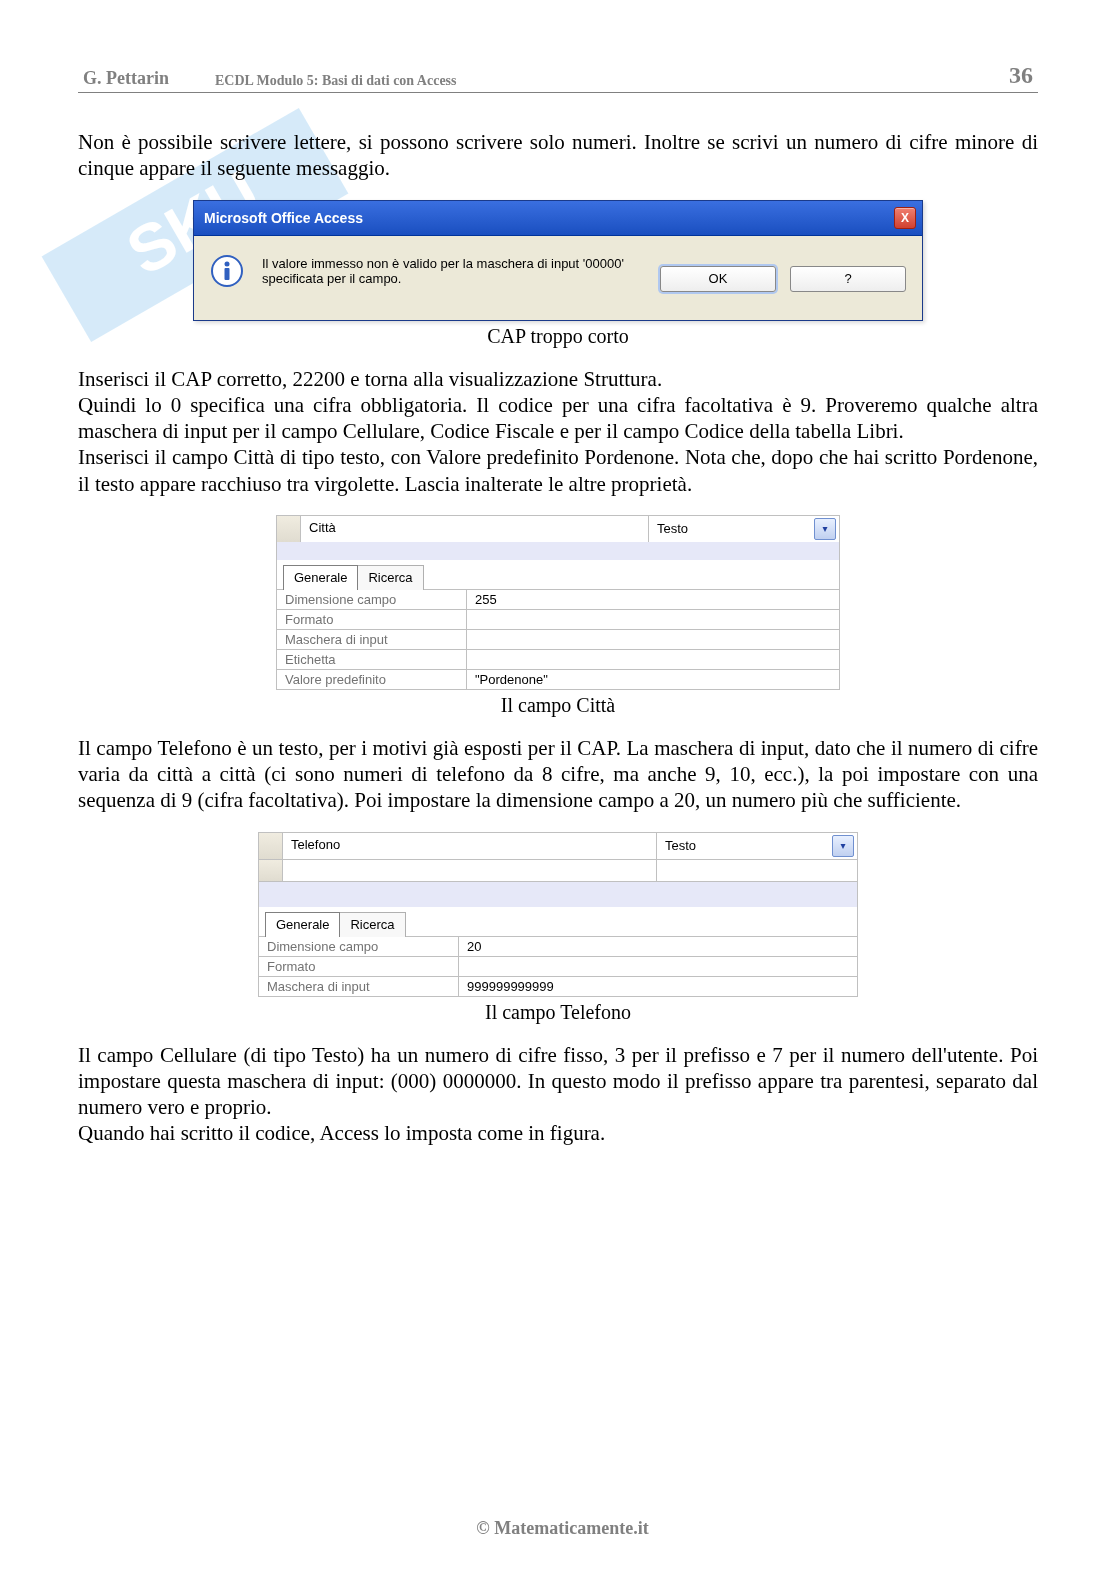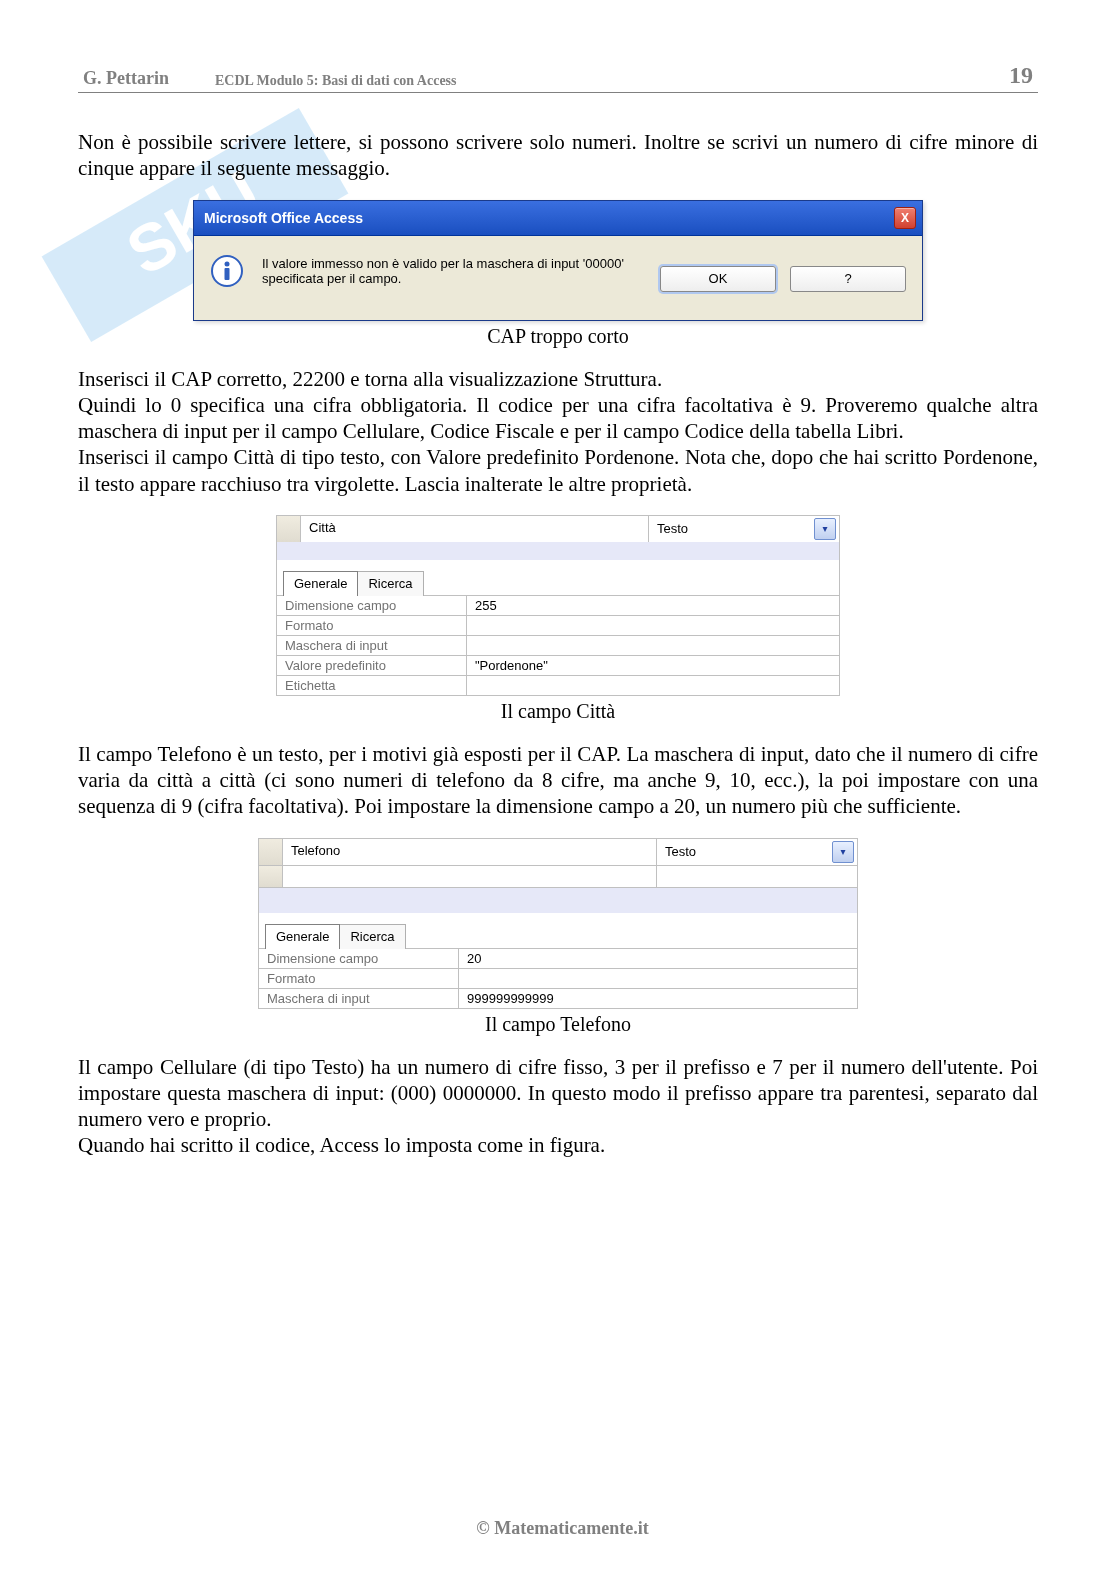--- a/index.html
+++ b/index.html
@@ -156,21 +156,21 @@
     .spacer-row {
       height: 18px;
       border: 1px solid #c0c0c0;
       border-top: none;
       background: #e6e8f8;
       border-bottom: none;
     }
     .tabs-row {
       display: flex;
       gap: 0;
-      padding-top: 10px;
+      padding-top: 4px;
       padding-left: 6px;
       background: #fff;
       border-left: 1px solid #c0c0c0;
       border-right: 1px solid #c0c0c0;
     }
     .tab {
       padding: 4px 10px 5px 10px;
       border: 1px solid #b0b0b0;
       border-bottom: none;
       margin-right: -1px;
@@ -239,21 +239,21 @@
     <rect x="5" y="35" width="90" height="30" fill="#2090e0"></rect>
     <text x="50" y="56" text-anchor="middle" fill="#fff" font-size="20" font-weight="bold" font-family="Arial">SKU</text>
   </g>
 </svg>
 
 <div class="content">
 
   <div class="header">
     <div class="header-author">G. Pettarin</div>
     <div class="header-title">ECDL Modulo 5: Basi di dati con Access</div>
-    <div class="header-page">19</div>
+    <div class="header-page">36</div>
   </div>
 
   <p class="para">Non è possibile scrivere lettere, si possono scrivere solo numeri. Inoltre se scrivi un numero di cifre minore di cinque appare il seguente messaggio.</p>
 
   <div class="dialog-wrap">
     <div class="dialog">
       <div class="dialog-titlebar">
         <span>Microsoft Office Access</span>
         <div class="close-btn">X</div>
       </div>
@@ -301,26 +301,26 @@
         </div>
         <div class="prop-row">
           <div class="prop-label">Formato</div>
           <div class="prop-value"></div>
         </div>
         <div class="prop-row">
           <div class="prop-label">Maschera di input</div>
           <div class="prop-value"></div>
         </div>
         <div class="prop-row">
+          <div class="prop-label">Etichetta</div>
+          <div class="prop-value"></div>
+        </div>
+        <div class="prop-row">
           <div class="prop-label">Valore predefinito</div>
           <div class="prop-value">"Pordenone"</div>
-        </div>
-        <div class="prop-row">
-          <div class="prop-label">Etichetta</div>
-          <div class="prop-value"></div>
         </div>
       </div>
     </div>
   </div>
   <div class="caption">Il campo Città</div>
 
   <p class="para">Il campo Telefono è un testo, per i motivi già esposti per il CAP. La maschera di input, dato che il numero di cifre varia da città a città (ci sono numeri di telefono da 8 cifre, ma anche 9, 10, ecc.), la poi impostare con una sequenza di 9 (cifra facoltativa). Poi impostare la dimensione campo a 20, un numero più che sufficiente.</p>
 
   <div class="props-wrap">
     <div class="props telefono">

